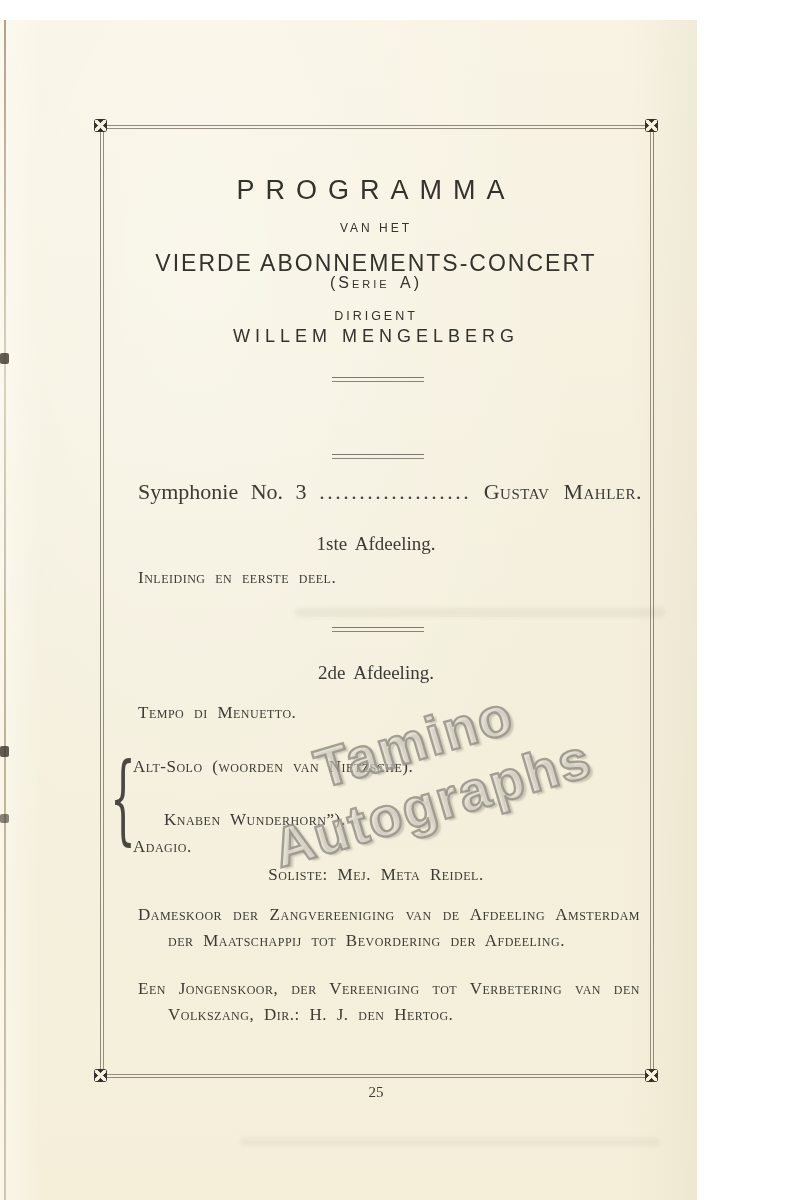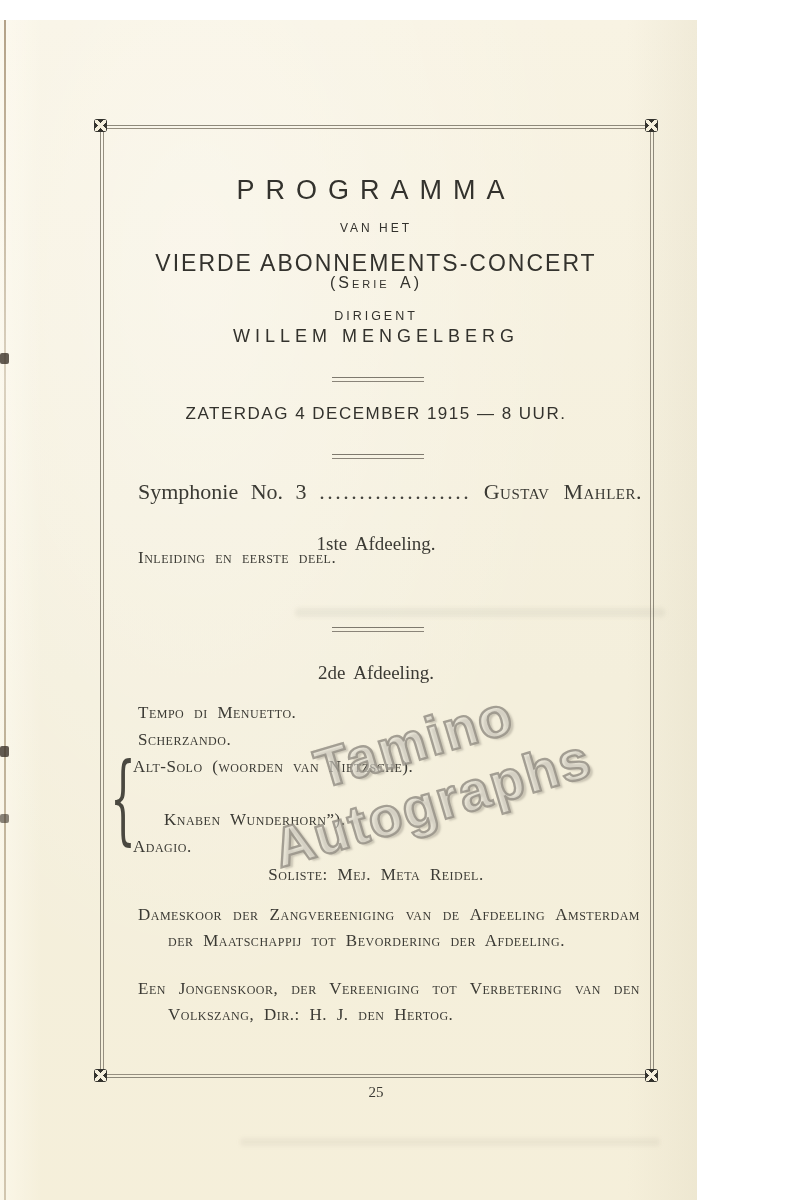--- a/index.html
+++ b/index.html
@@ -69,39 +69,37 @@
 
   <div class="line sans center" style="top:155px; font-size:27px; letter-spacing:11px;">PROGRAMMA</div>
   <div class="line sans center" style="top:201px; font-size:12px; letter-spacing:3px;">VAN HET</div>
   <div class="line sans center" style="top:230px; font-size:23px; letter-spacing:2px;">VIERDE ABONNEMENTS-CONCERT</div>
   <div class="line sans center sc" style="top:254px; font-size:16px; letter-spacing:3px; word-spacing:4px;">(Serie A)</div>
   <div class="line sans center" style="top:306px; font-size:18px; letter-spacing:5px;">WILLEM MENGELBERG</div>
   <div class="line sans center" style="top:289px; font-size:12.5px; letter-spacing:3px;">DIRIGENT</div>
 
   <div class="rule" style="top:357px;"></div>
 
-  <div class="line sans center" style="top:384px; font-size:17px; letter-spacing:1.5px;">ZATERDAG 4 DECEMBER 1915 — 8 UUR.</div>
 
   <div class="rule" style="top:434px;"></div>
 
   <div class="work-row">
     <span style="word-spacing:7px;">Symphonie No. 3</span>
     <span class="dots">...................</span>
     <span class="sc" style="word-spacing:8px;">Gustav Mahler.</span>
   </div>
 
   <div class="line center" style="top:513px; font-size:19px; word-spacing:4px;">1ste Afdeeling.</div>
-  <div class="line body-line sc" style="top:528px;">Inleiding en eerste deel.</div>
+  <div class="line body-line sc" style="top:548px;">Inleiding en eerste deel.</div>
 
   <div class="rule" style="top:607px;"></div>
 
   <div class="line center" style="top:642px; font-size:19px; word-spacing:4px;">2de Afdeeling.</div>
 
   <div class="line body-line sc" style="top:683px;">Tempo di Menuetto.</div>
-  <div class="line body-line sc" style="top:710px;">Scherzando.</div>
 
   <div class="brace">{</div>
 
   <div class="line body-line sc" style="top:737px; left:133px;">Alt-Solo (woorden van Nietzsche).</div>
   <div class="line body-line sc" style="top:790px; left:164px;">Knaben Wunderhorn”).</div>
   <div class="line body-line sc" style="top:817px; left:133px;">Adagio.</div>
 
   <div class="line center sc" style="top:845px; font-size:17px;">Soliste: Mej. Meta Reidel.</div>
 
   <div class="line body-line sc justify" style="top:885px;">Dameskoor der Zangvereeniging van de Afdeeling Amsterdam</div>

